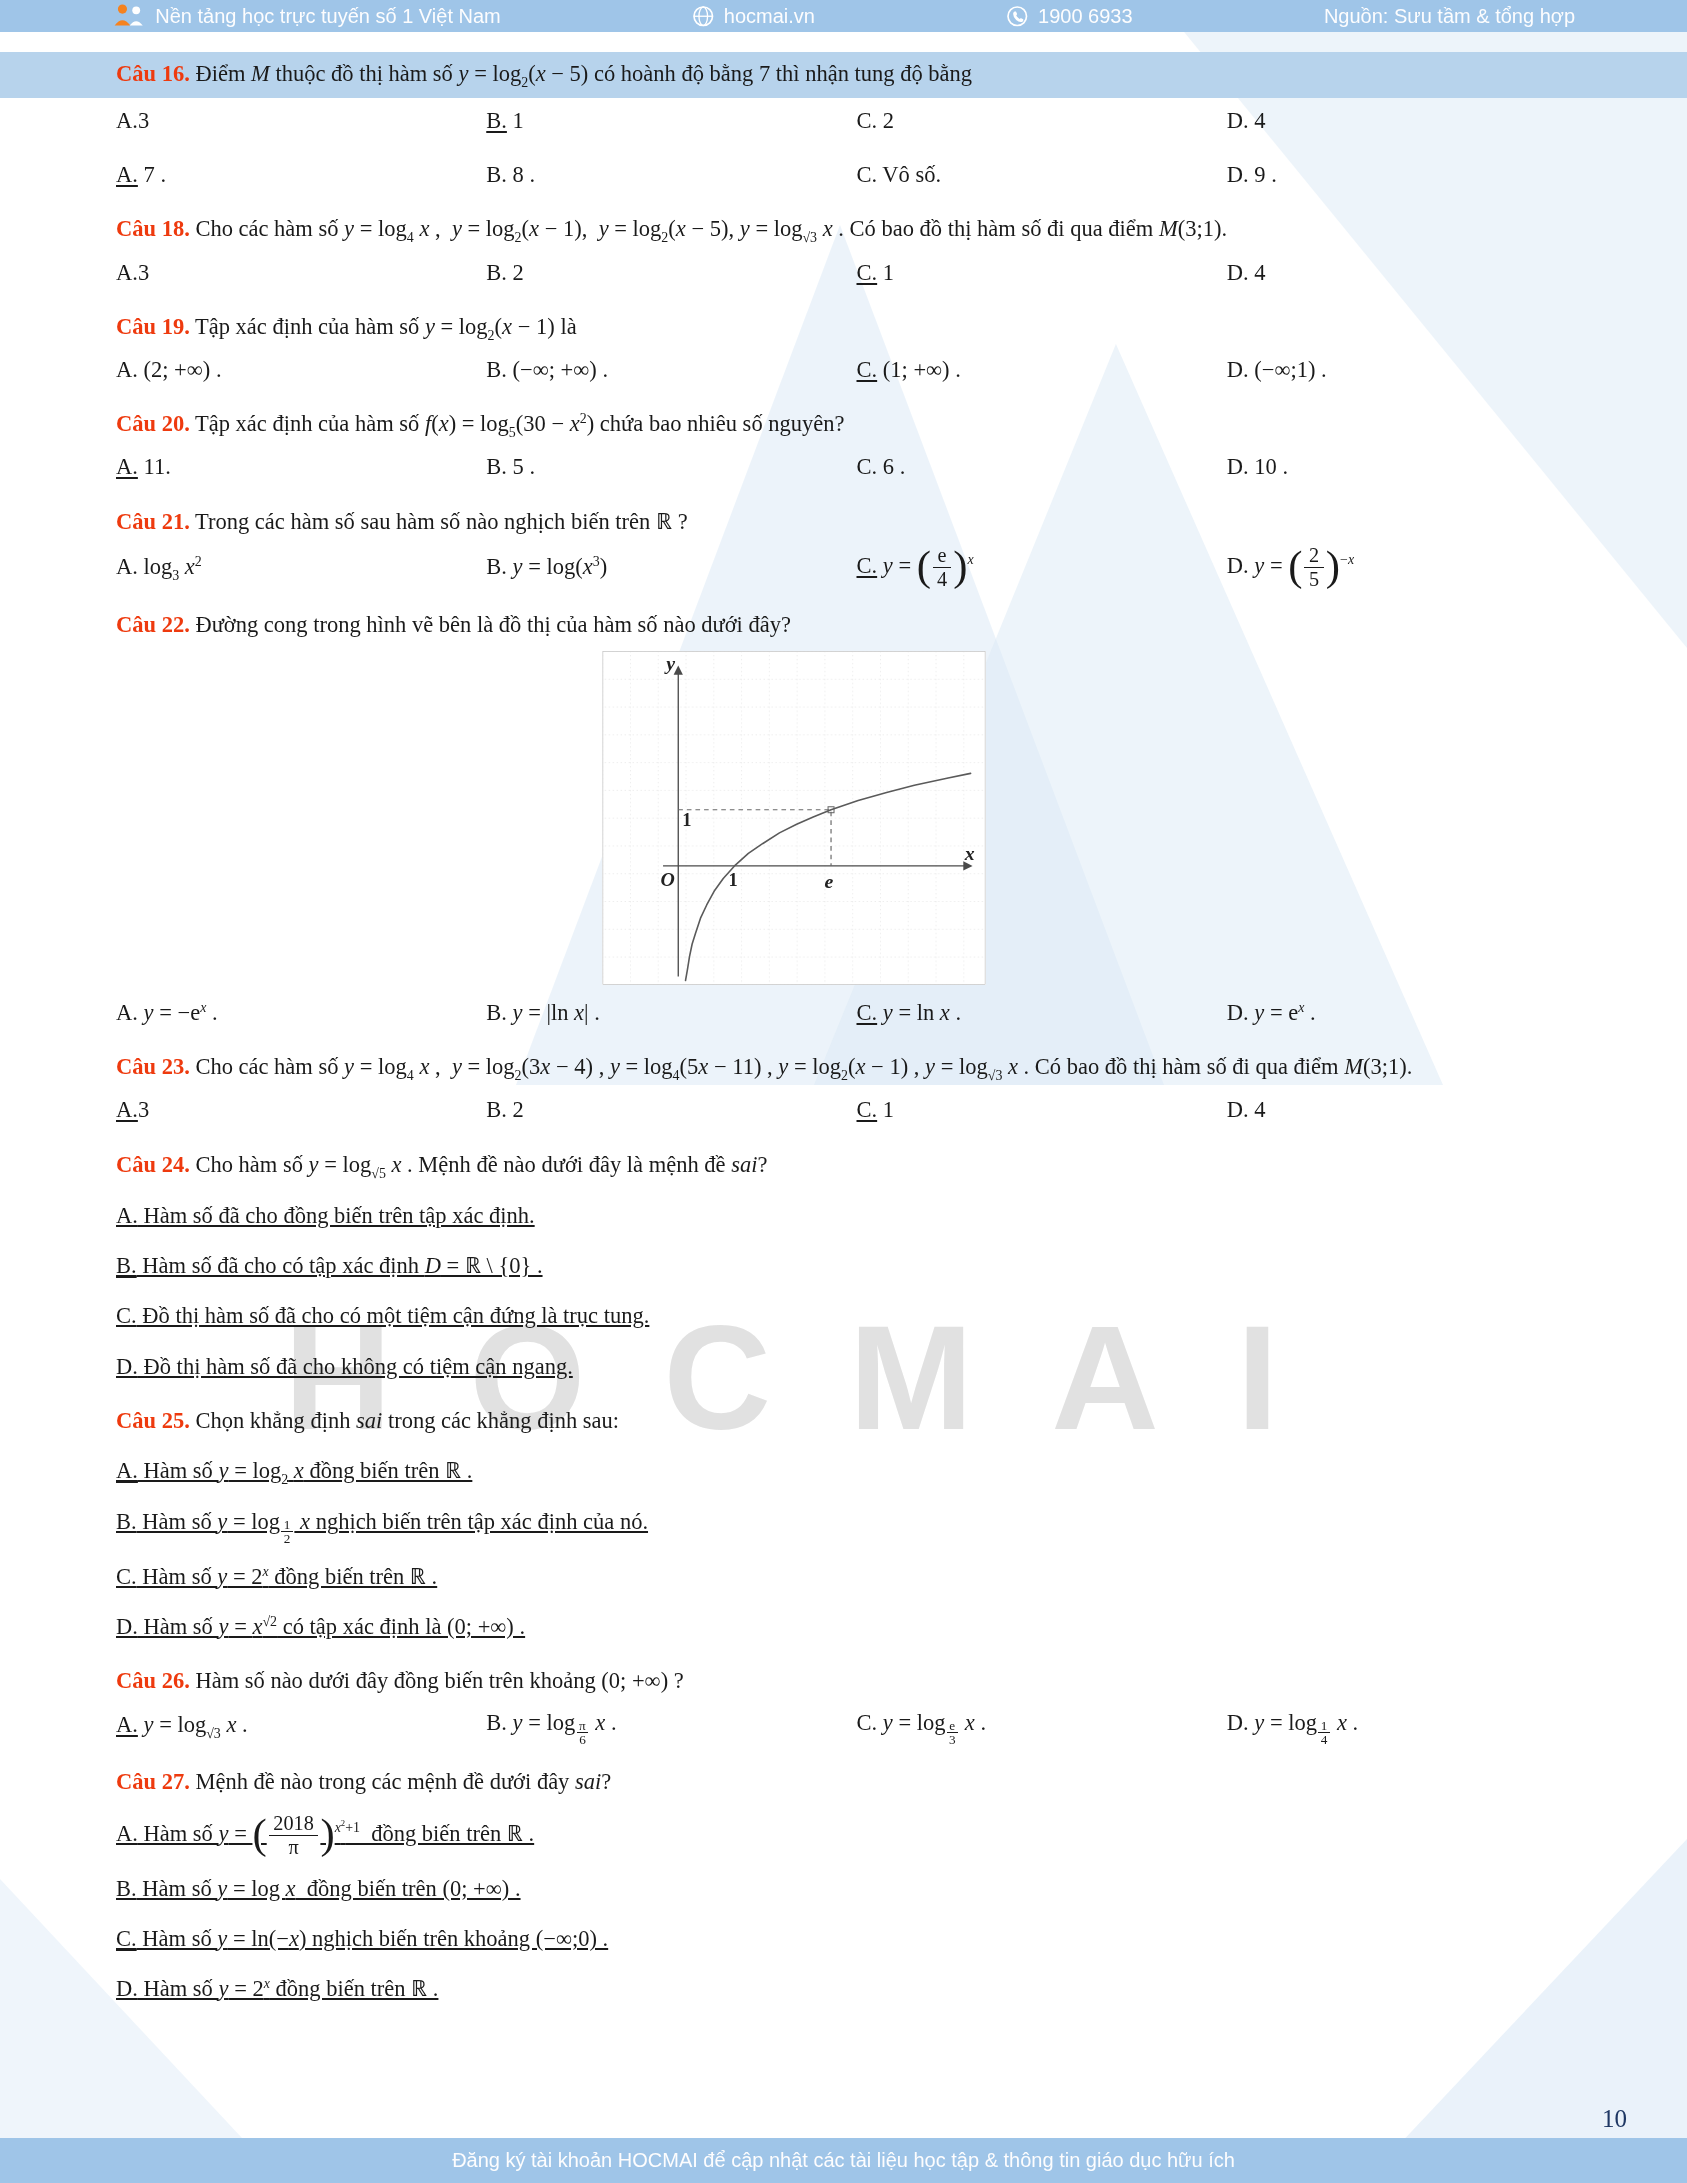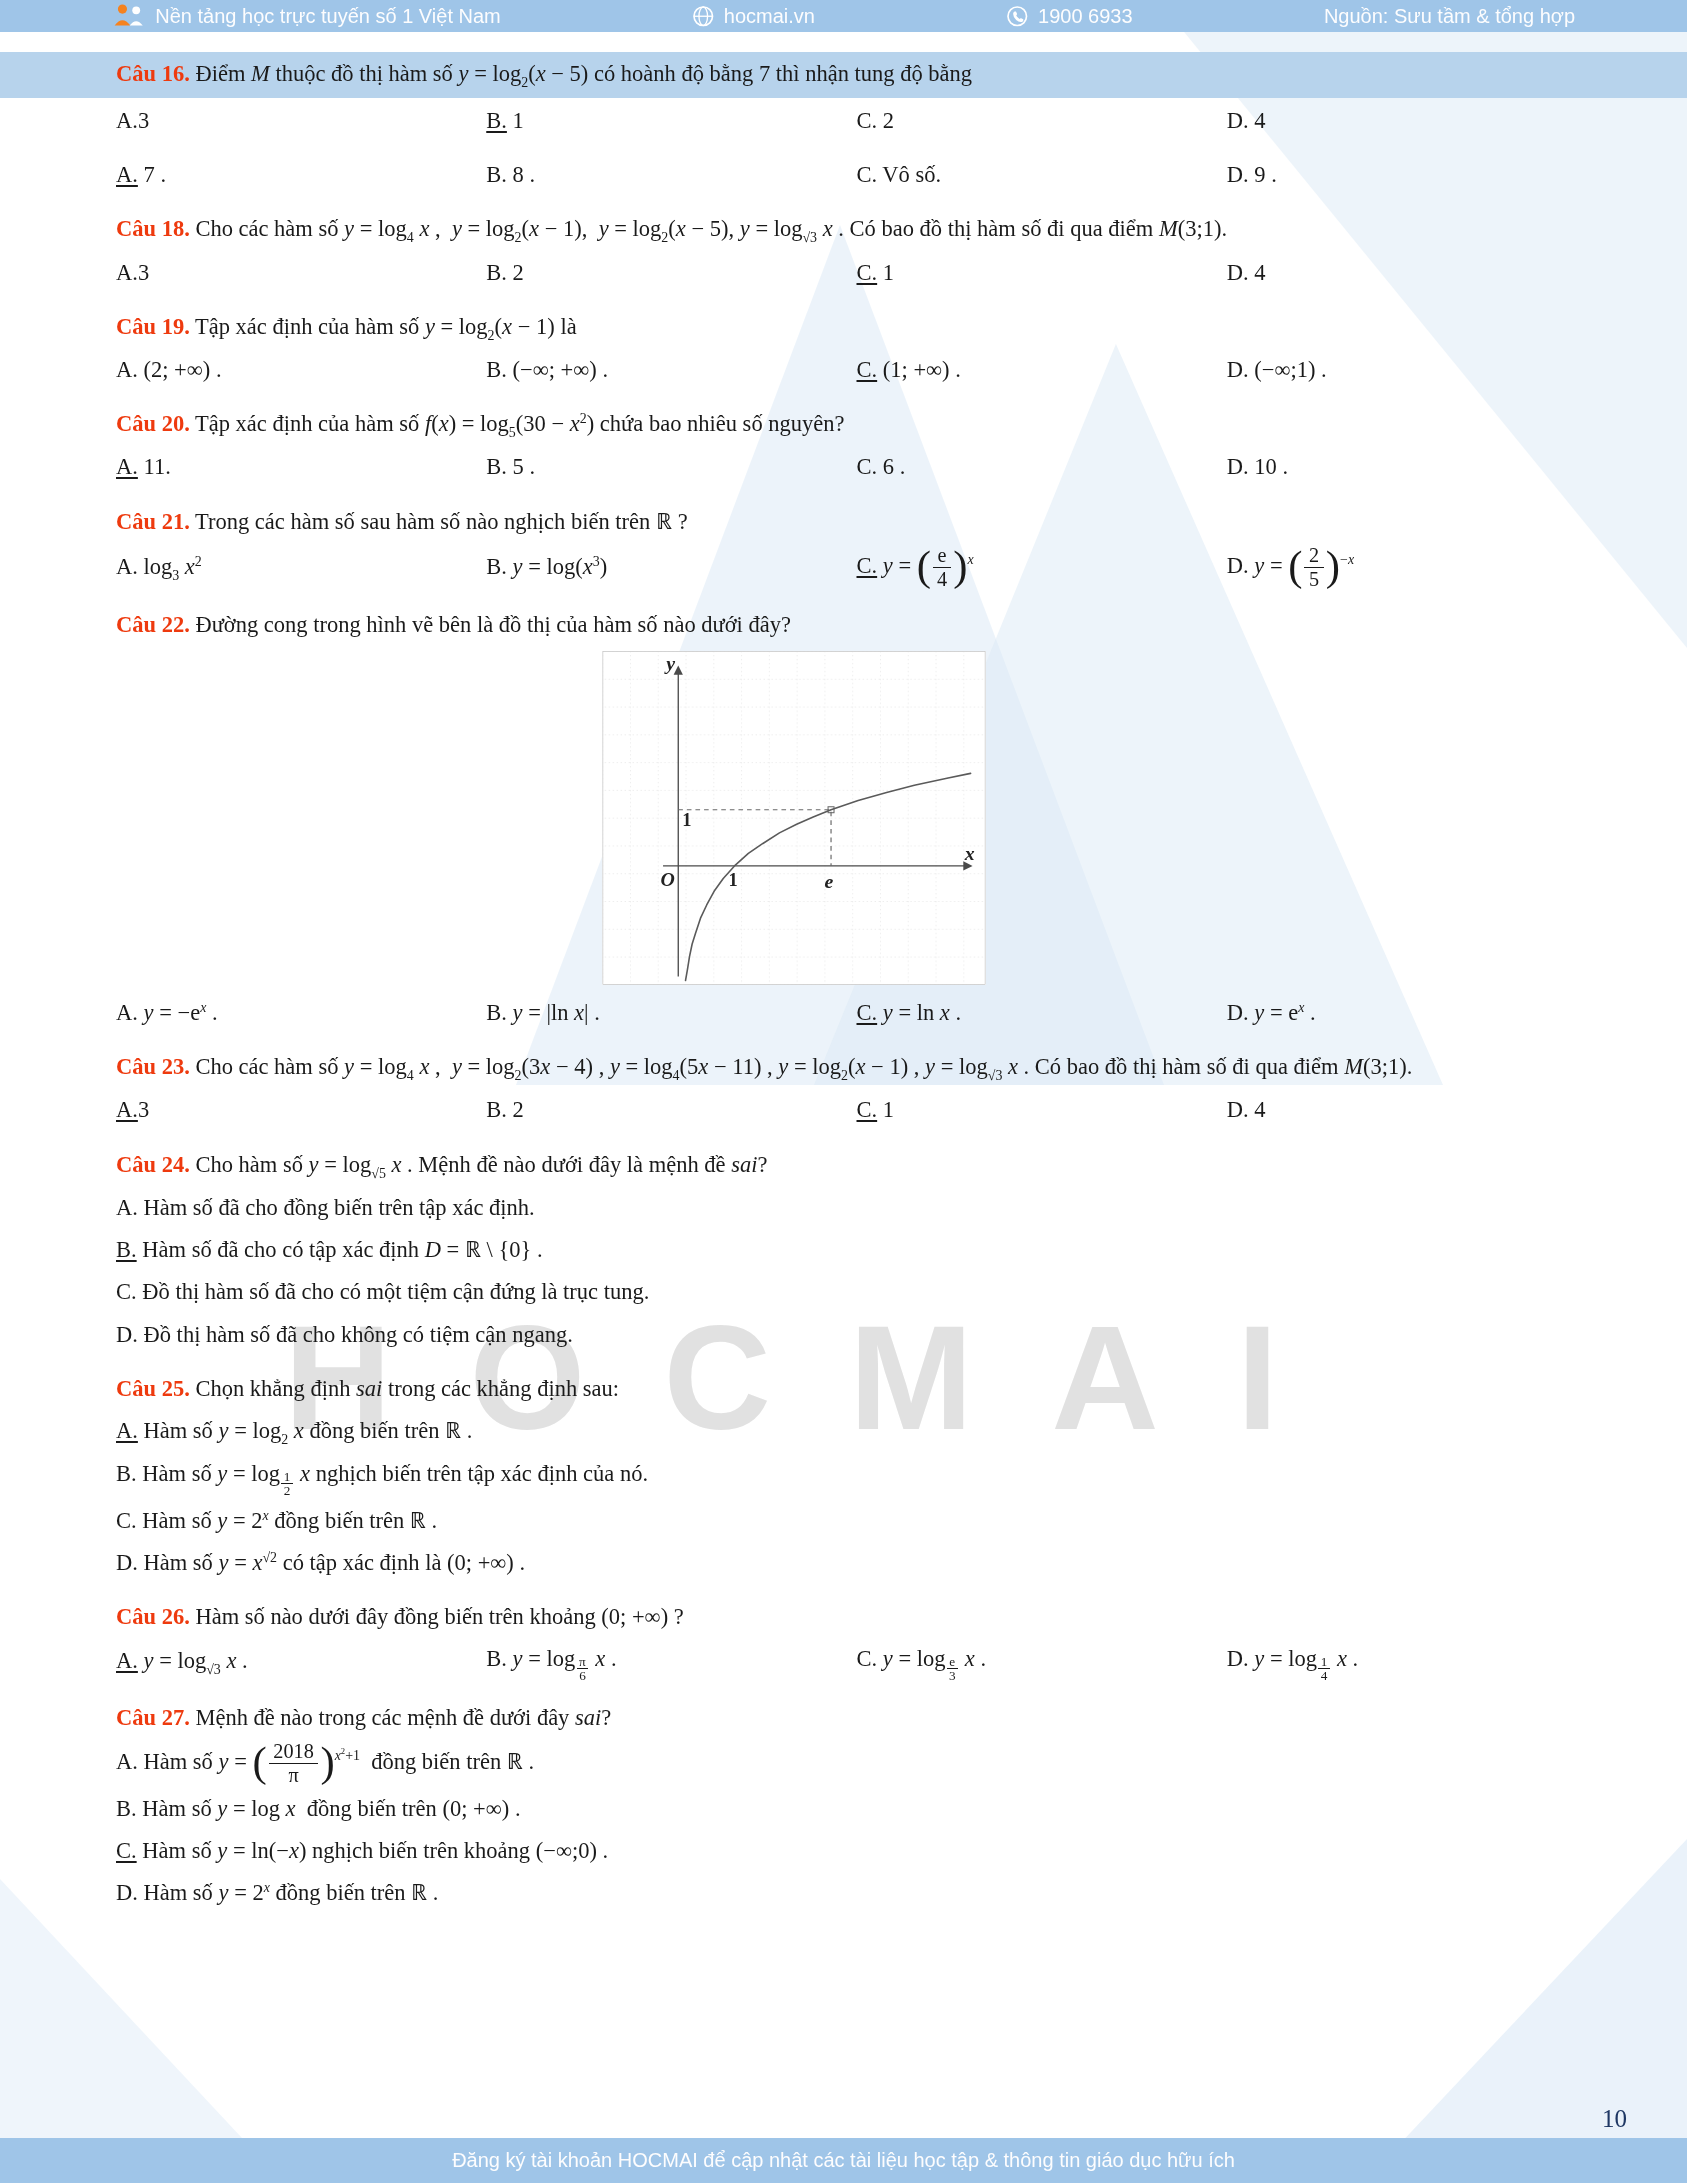--- a/index.html
+++ b/index.html
@@ -39,21 +39,21 @@
   }
   
   .content { position:relative; z-index:1; padding:52px 78px 79px 116px; }
   .question { margin-top:16px; }
   .question:first-child { margin-top:0; }
   .stem { line-height:1.7; }
   .stem.hl { background:#b7d3ec; margin:0 -116px; padding:2.6px 116px 4px 116px; }
   .qlabel { color:#ee3a0e; font-weight:bold; }
   .opts { line-height:1.7; }
   .opts.grid { display:grid; grid-template-columns:24.8% 24.8% 24.8% 25.6%; align-items:center; margin-top:4px; }
-  .opts.list .opt { margin:4px 0; }
+  .opts.list .opt { margin:12px 0;text-decoration:underline; }
   .okey { }
   .okey.u { text-decoration:underline; text-underline-offset:2.6px; }
   sub { font-size:.62em; }
   sup { font-size:.62em; }
   
   .frac { display:inline-flex; flex-direction:column; align-items:center; vertical-align:middle; line-height:1.05; font-size:.9em; margin:0 2px; }
   .frac .fn { border-bottom:1.3px solid currentColor; padding:0 4.6px 0.7px; }
   .frac .fd { padding-top:0.7px; }
   .sfrac { display:inline-flex; flex-direction:column; align-items:center; vertical-align:middle; line-height:1.02; font-size:.95em; margin:0 1.3px; }
   .sfrac .fn { border-bottom:1px solid currentColor; padding:0 2.6px 0; }

